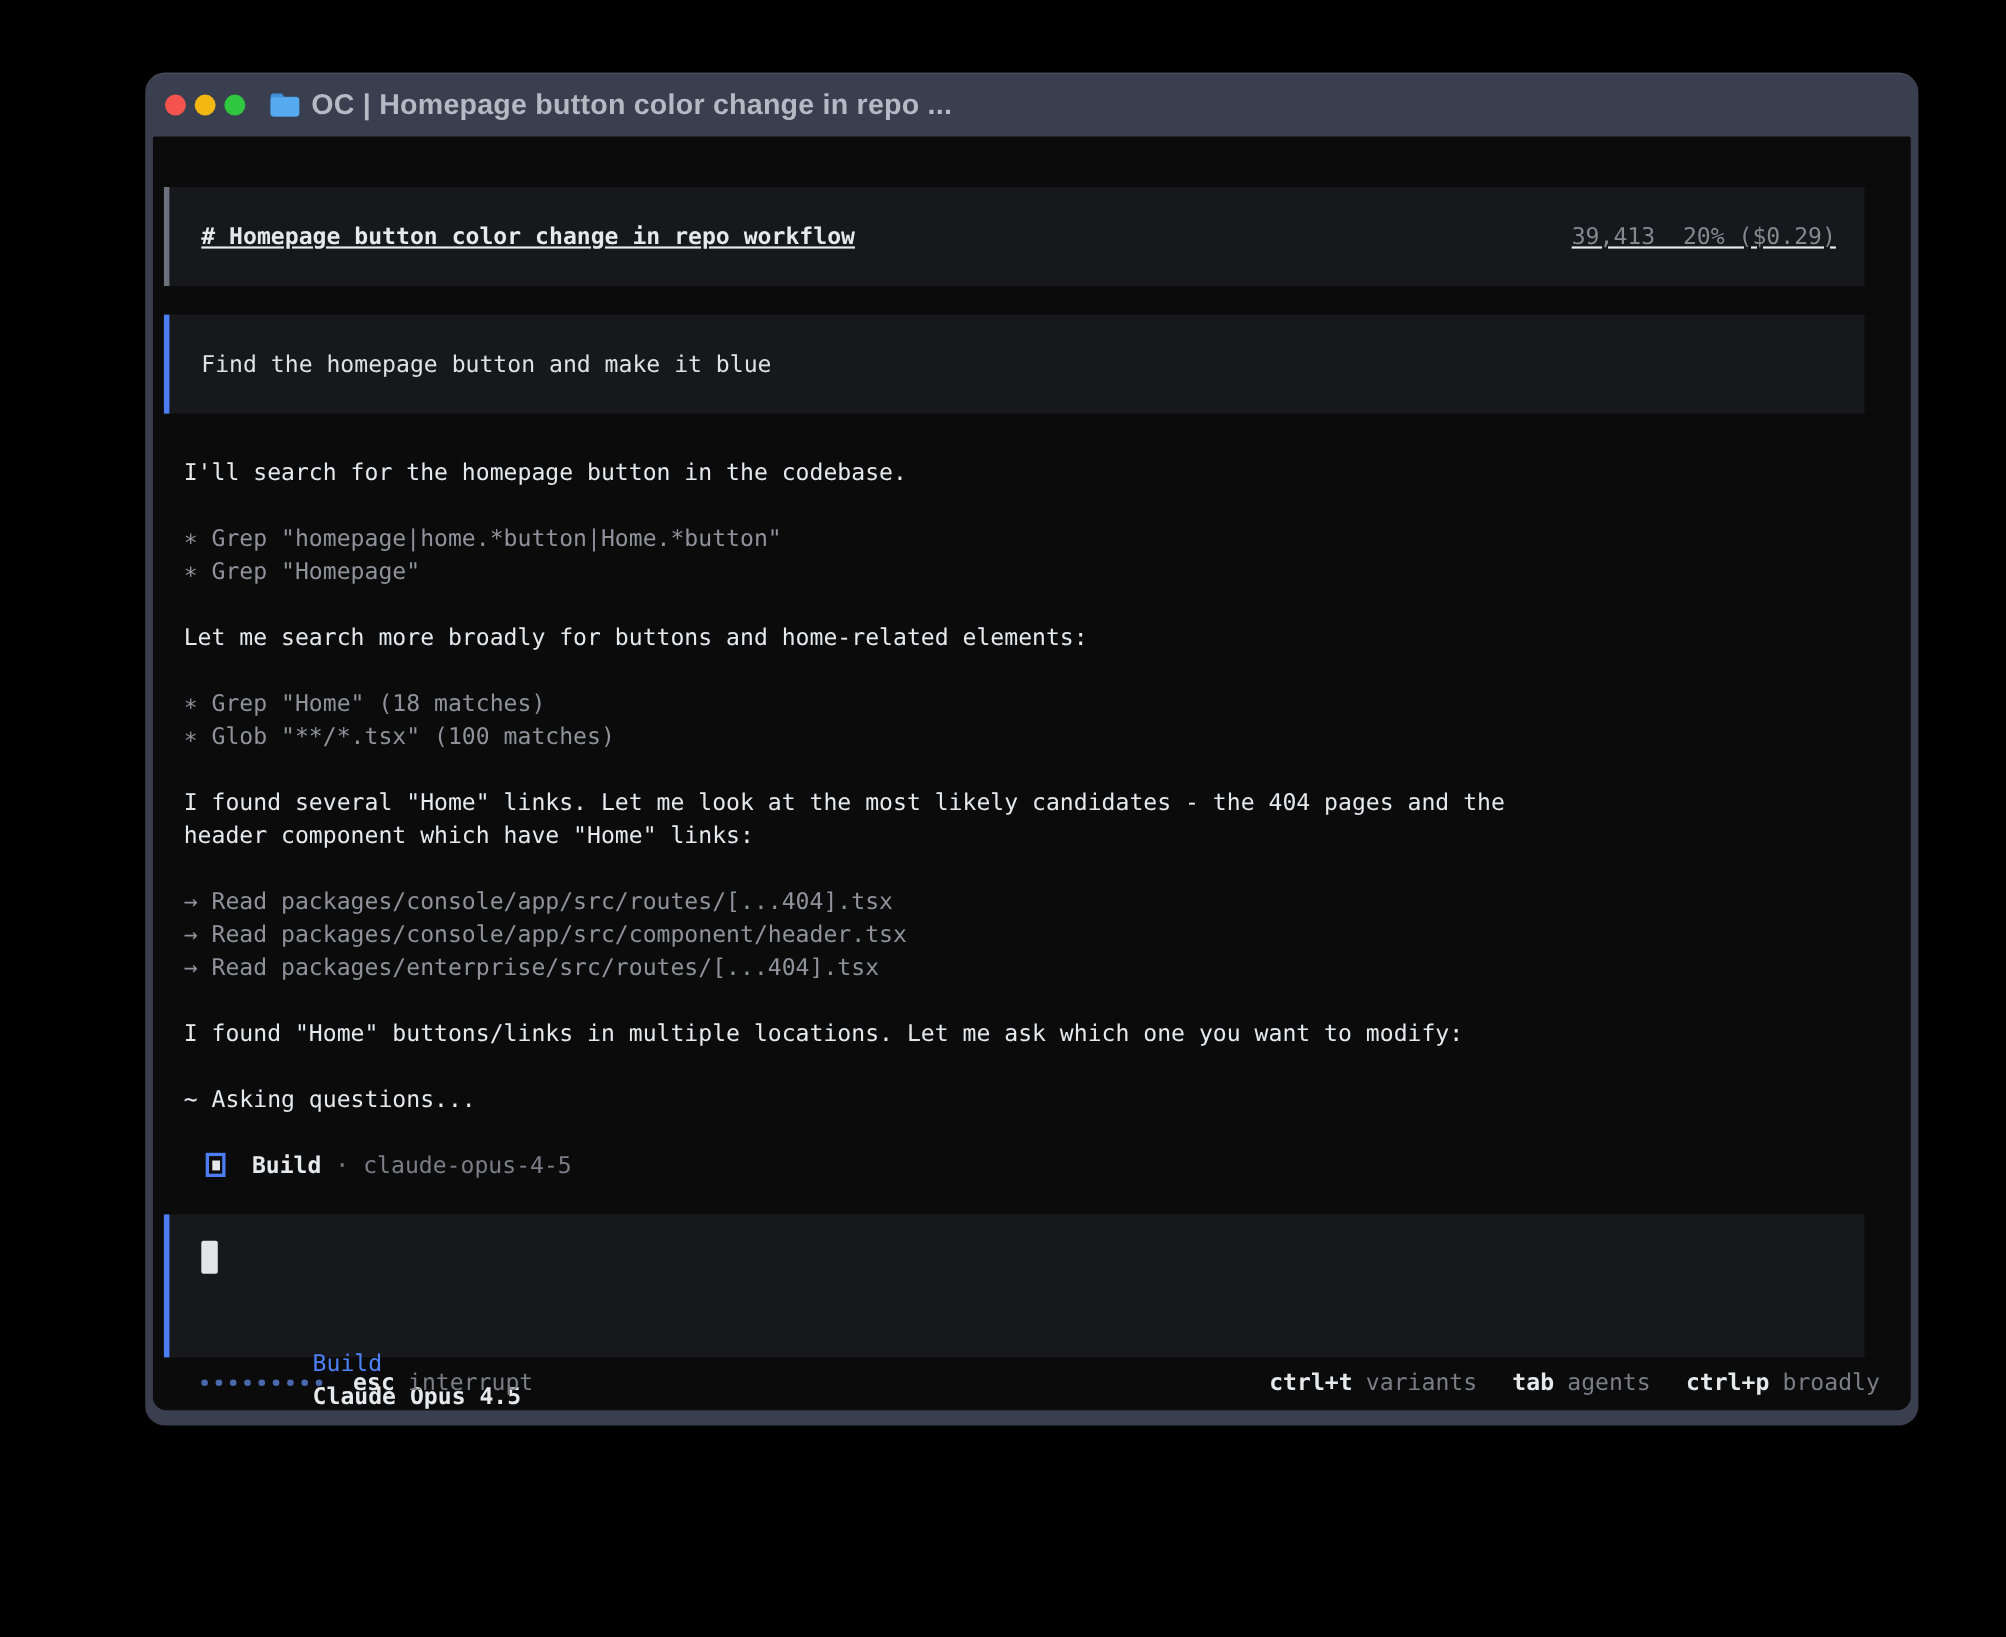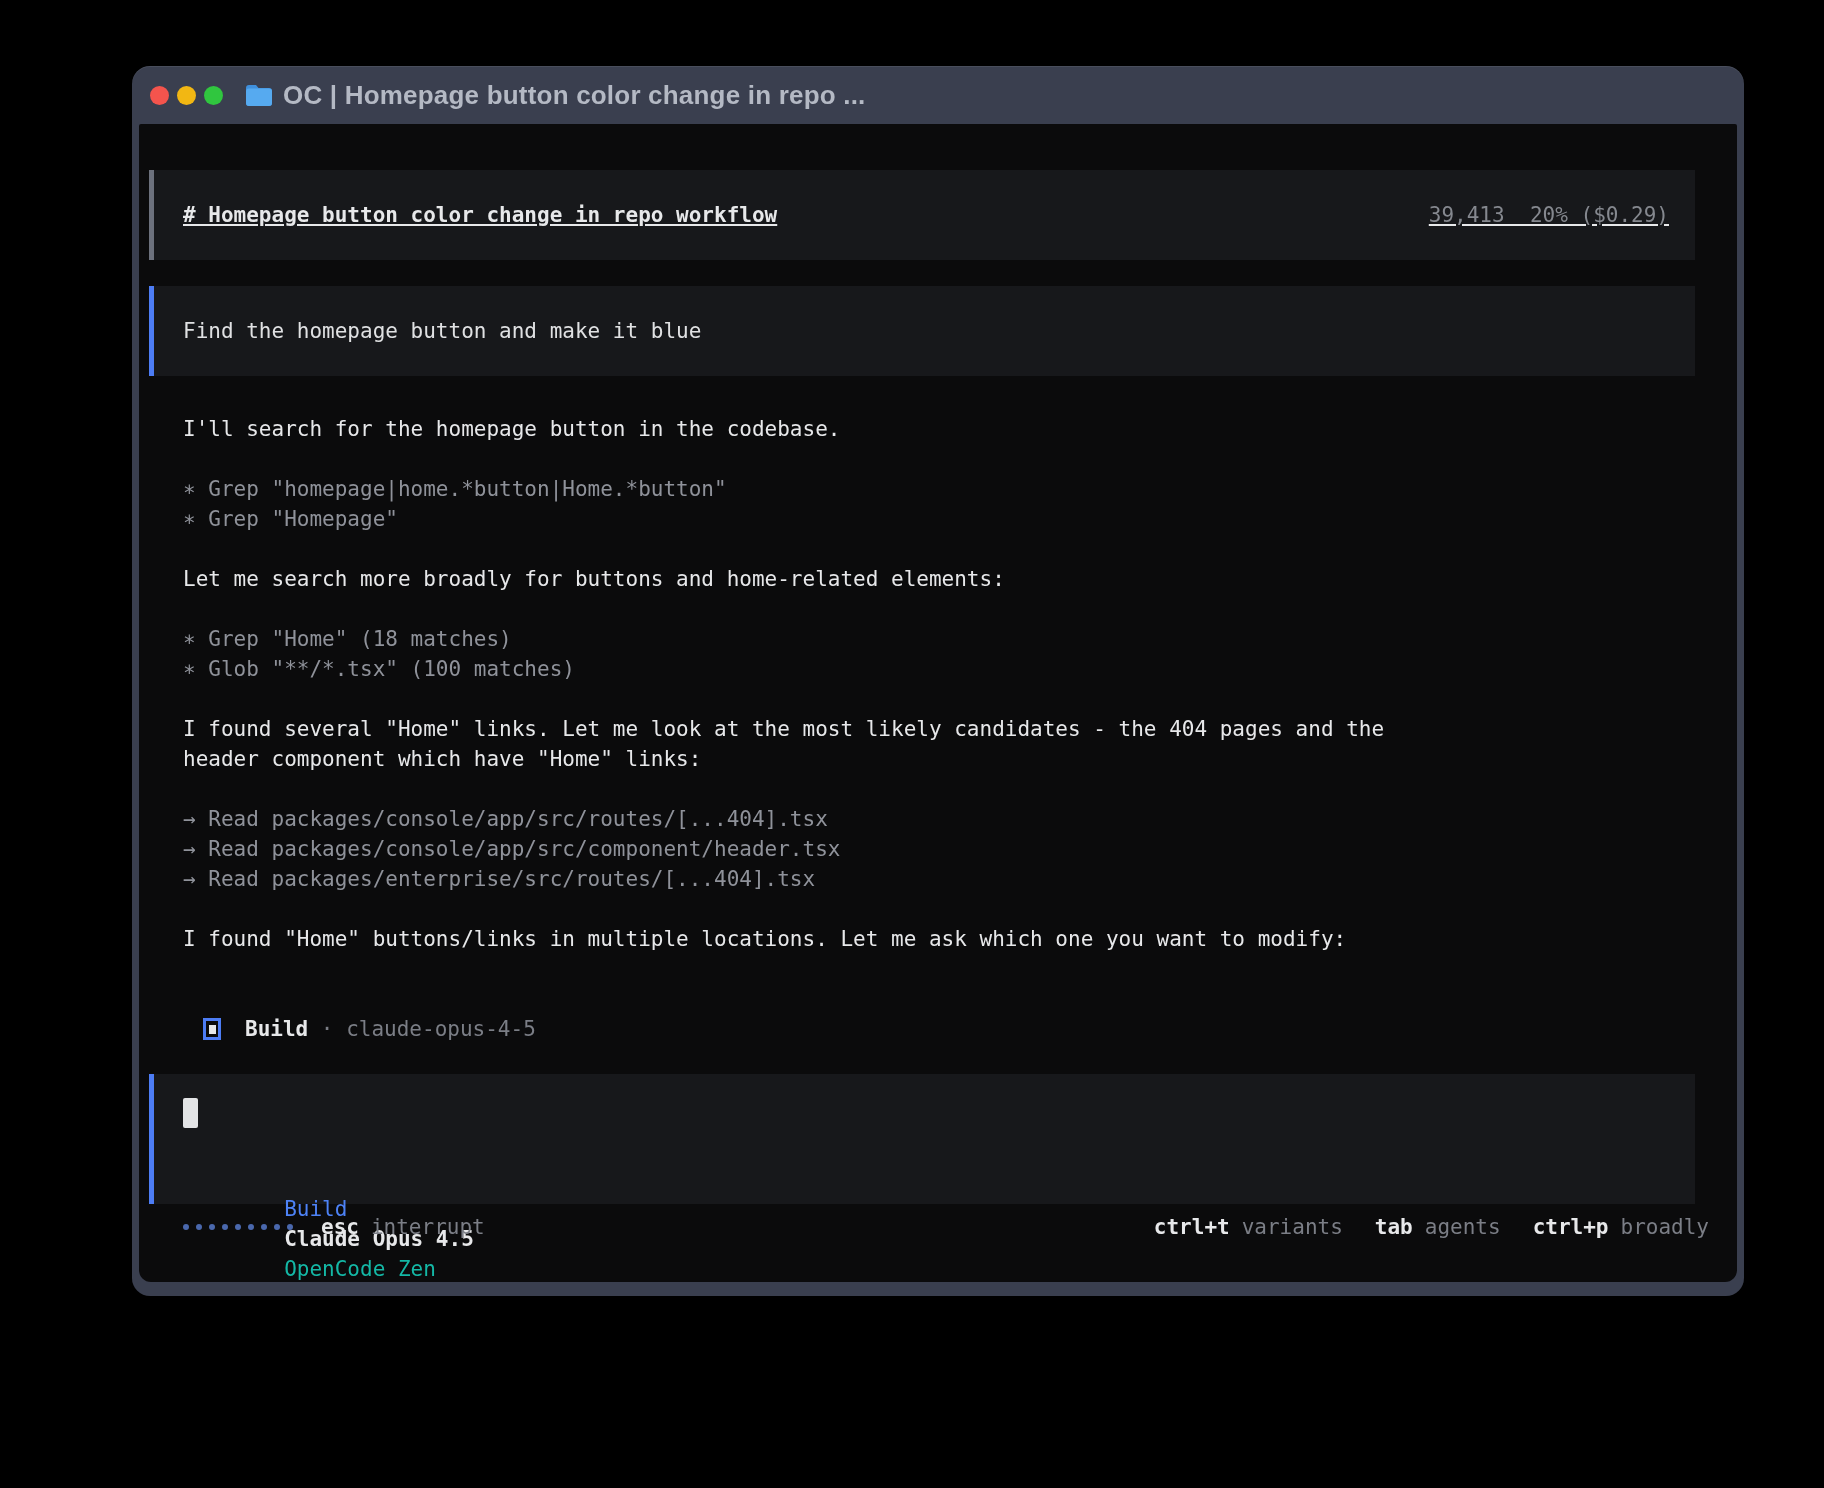--- a/index.html
+++ b/index.html
@@ -51,21 +51,21 @@
     text-decoration:underline;
   }
   .hdr-title { font-weight:700; white-space:pre; }
   .hdr-stats { color:#85888f; white-space:pre; }
   .user-block {
     border-left-color:#4d7df5;
     height:90px; margin-bottom:38px;
     display:flex; align-items:center;
     padding-left:29px; color:#e0e1e3; white-space:pre;
   }
-  .transcript { padding-left:44px; }
+  .transcript { padding-left:28px; }
   .line { height:30px; white-space:pre; }
   .line.tool { color:#8f929a; }
   .agent-line { display:flex; align-items:center; }
   .agent-icon {
     width:18px; height:22px;
     border:3px solid #4d7df5;
     margin-left:20px; margin-right:24px;
     display:flex; align-items:center; justify-content:center;
     flex:0 0 auto;
   }
@@ -138,20 +138,21 @@
         <div class="line blank"></div>
         <div class="line text">I found several "Home" links. Let me look at the most likely candidates - the 404 pages and the</div>
         <div class="line text">header component which have "Home" links:</div>
         <div class="line blank"></div>
         <div class="line tool">→ Read packages/console/app/src/routes/[...404].tsx</div>
         <div class="line tool">→ Read packages/console/app/src/component/header.tsx</div>
         <div class="line tool">→ Read packages/enterprise/src/routes/[...404].tsx</div>
         <div class="line blank"></div>
         <div class="line text">I found "Home" buttons/links in multiple locations. Let me ask which one you want to modify:</div>
         <div class="line blank"></div>
+        <div class="line text">~ Asking questions...</div>
         <div class="line blank"></div>
         <div class="line agent-line"><span class="agent-icon"><span class="agent-core"></span></span><span class="agent-name">Build</span><span class="agent-meta"> · claude-opus-4-5</span></div>
       </div>
 
     <div class="block input-block">
       <div class="cursor"></div>
       <div class="model-row">
         <span class="input-agent">Build</span>
         <span class="input-model">Claude Opus 4.5</span>
         <span class="input-provider">OpenCode Zen</span>

